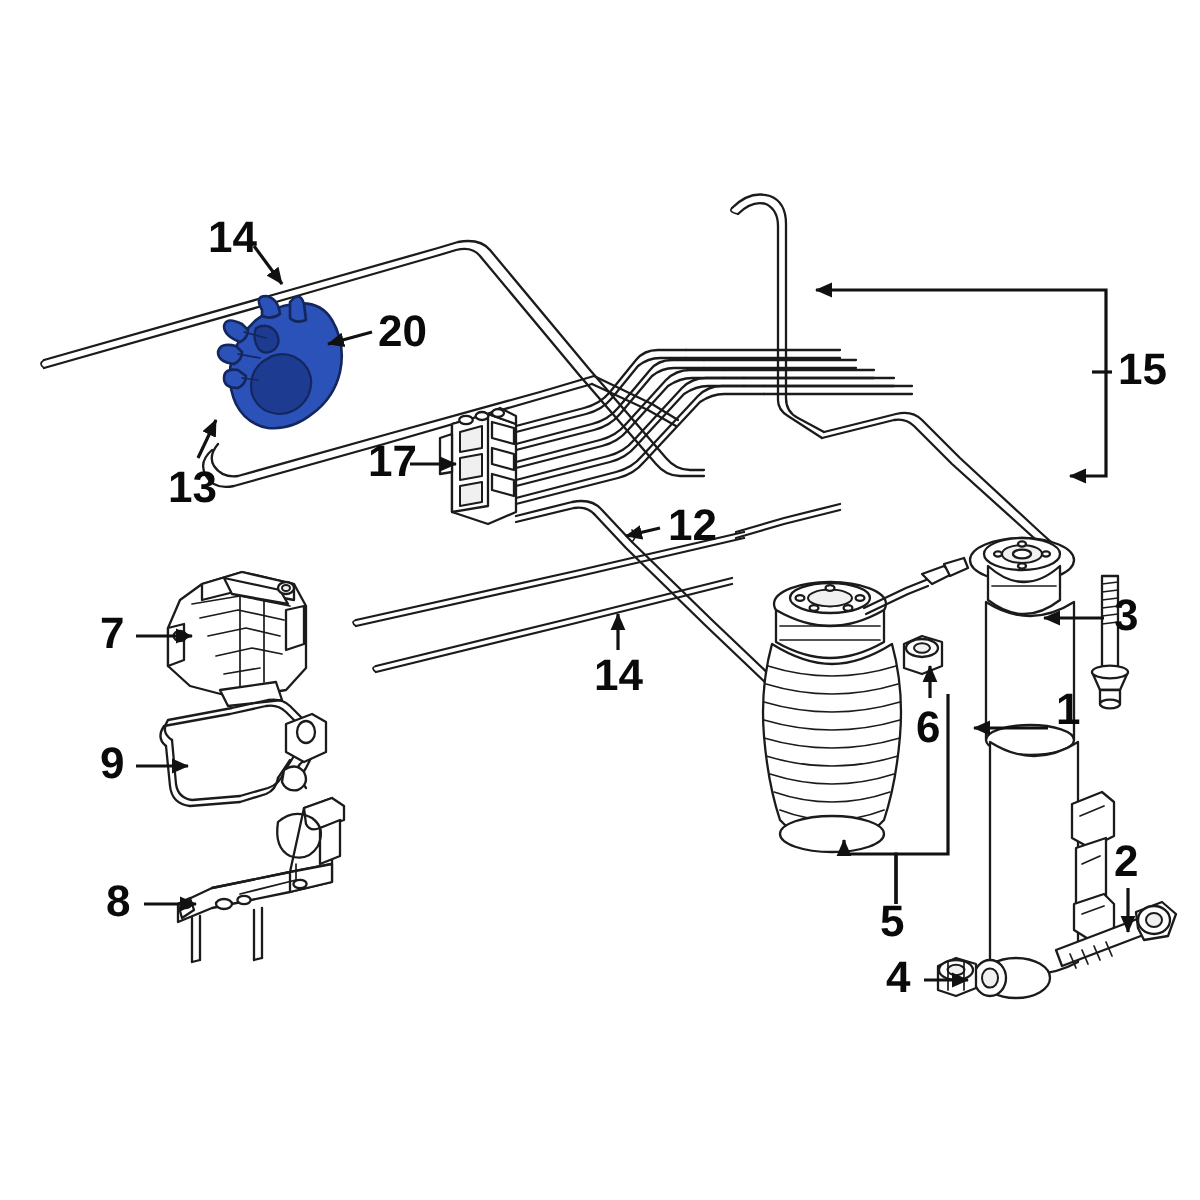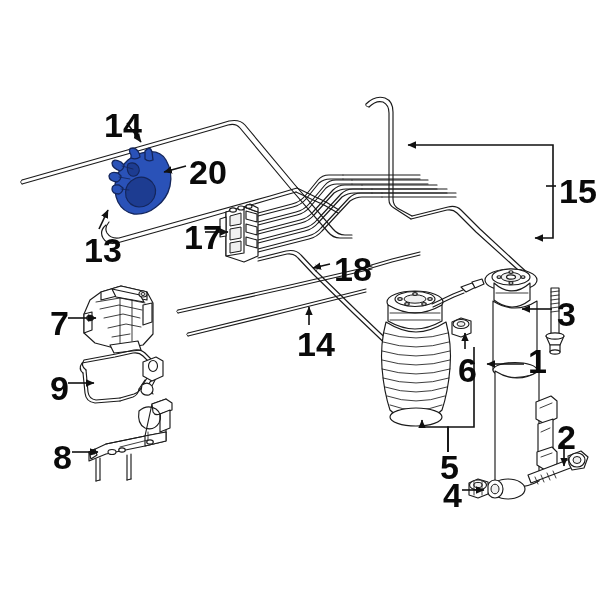--- a/index.html
+++ b/index.html
@@ -64,21 +64,21 @@
   }
   .hl-dark {
     fill: #1d3c91;
     stroke: #14265c;
     stroke-width: 1.1;
     stroke-linejoin: round;
   }
   .callout-num {
     position: absolute;
     font-family: "Liberation Sans", sans-serif;
-    font-size: 34px;
+    font-size: 22px;
     font-weight: 700;
     color: #0a0a0a;
     letter-spacing: 0px;
     line-height: 1;
     white-space: nowrap;
     user-select: none;
   }
 </style>
 </head>
 <body>
@@ -412,19 +412,19 @@
   <div class="callout-num" style="left:557px; top:420px;">2</div>
   <div class="callout-num" style="left:557px; top:297px;">3</div>
   <div class="callout-num" style="left:443px; top:478px;">4</div>
   <div class="callout-num" style="left:440px; top:450px;">5</div>
   <div class="callout-num" style="left:458px; top:353px;">6</div>
   <div class="callout-num" style="left:50px;  top:306px;">7</div>
   <div class="callout-num" style="left:53px;  top:440px;">8</div>
   <div class="callout-num" style="left:50px;  top:371px;">9</div>
   <div class="callout-num" style="left:189px; top:155px;">20</div>
   <div class="callout-num" style="left:184px; top:220px;">17</div>
-  <div class="callout-num" style="left:334px; top:252px;">18</div>
+  <div class="callout-num" style="left:334px; top:252px;">12</div>
   <div class="callout-num" style="left:84px;  top:233px;text-align:center;">13</div>
   <div class="callout-num" style="left:104px; top:108px;">14</div>
   <div class="callout-num" style="left:297px; top:327px;">14</div>
   <div class="callout-num" style="left:559px; top:174px;text-align:right;">15</div>
 
 </div>
 
 </body></html>

